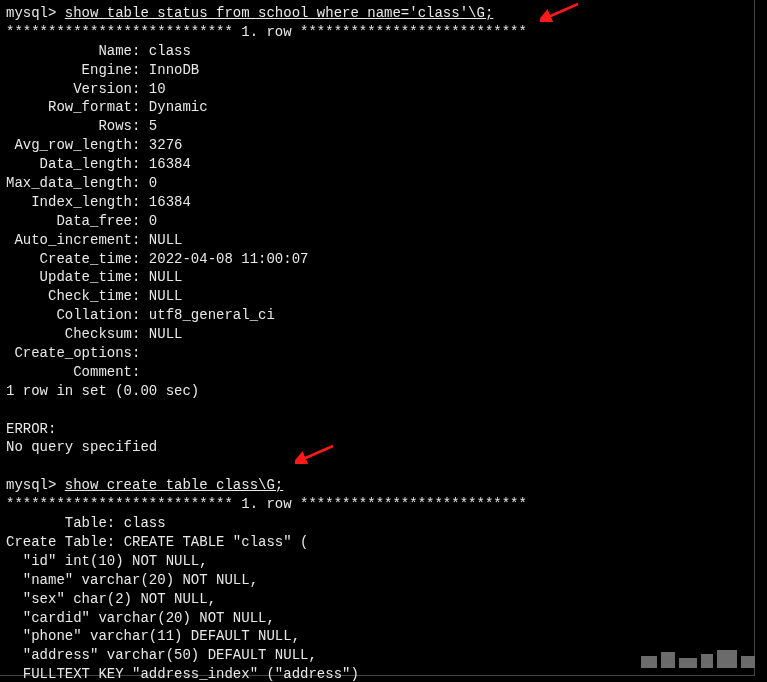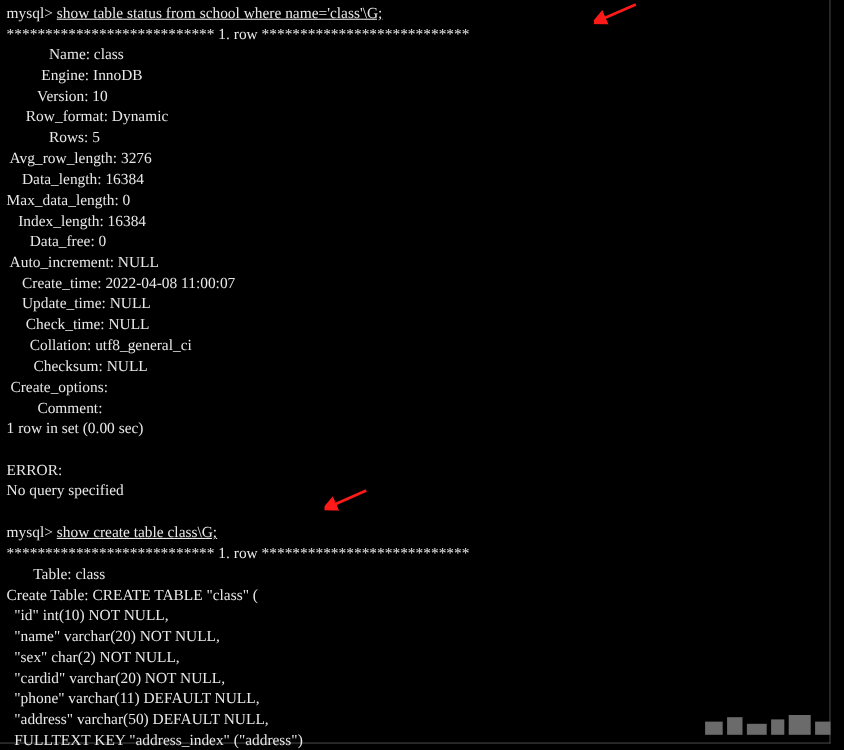--- a/index.html
+++ b/index.html
@@ -16,21 +16,20 @@
   .terminal {
     padding: 4px 6px 6px 6px;
     white-space: pre;
     line-height: 1.35;
     position: relative;
     width: 755px;
     box-sizing: border-box;
     height: 676px;
     border-right: 1px solid #444;
     border-bottom: 1px solid #444;
-    font-family: Liberation Serif, serif;
   }
   .underline {
     text-decoration: underline;
     text-decoration-color: #e8e8e8;
   }
   .arrow {
     position: absolute;
     width: 40px;
     height: 20px;
     pointer-events: none;

